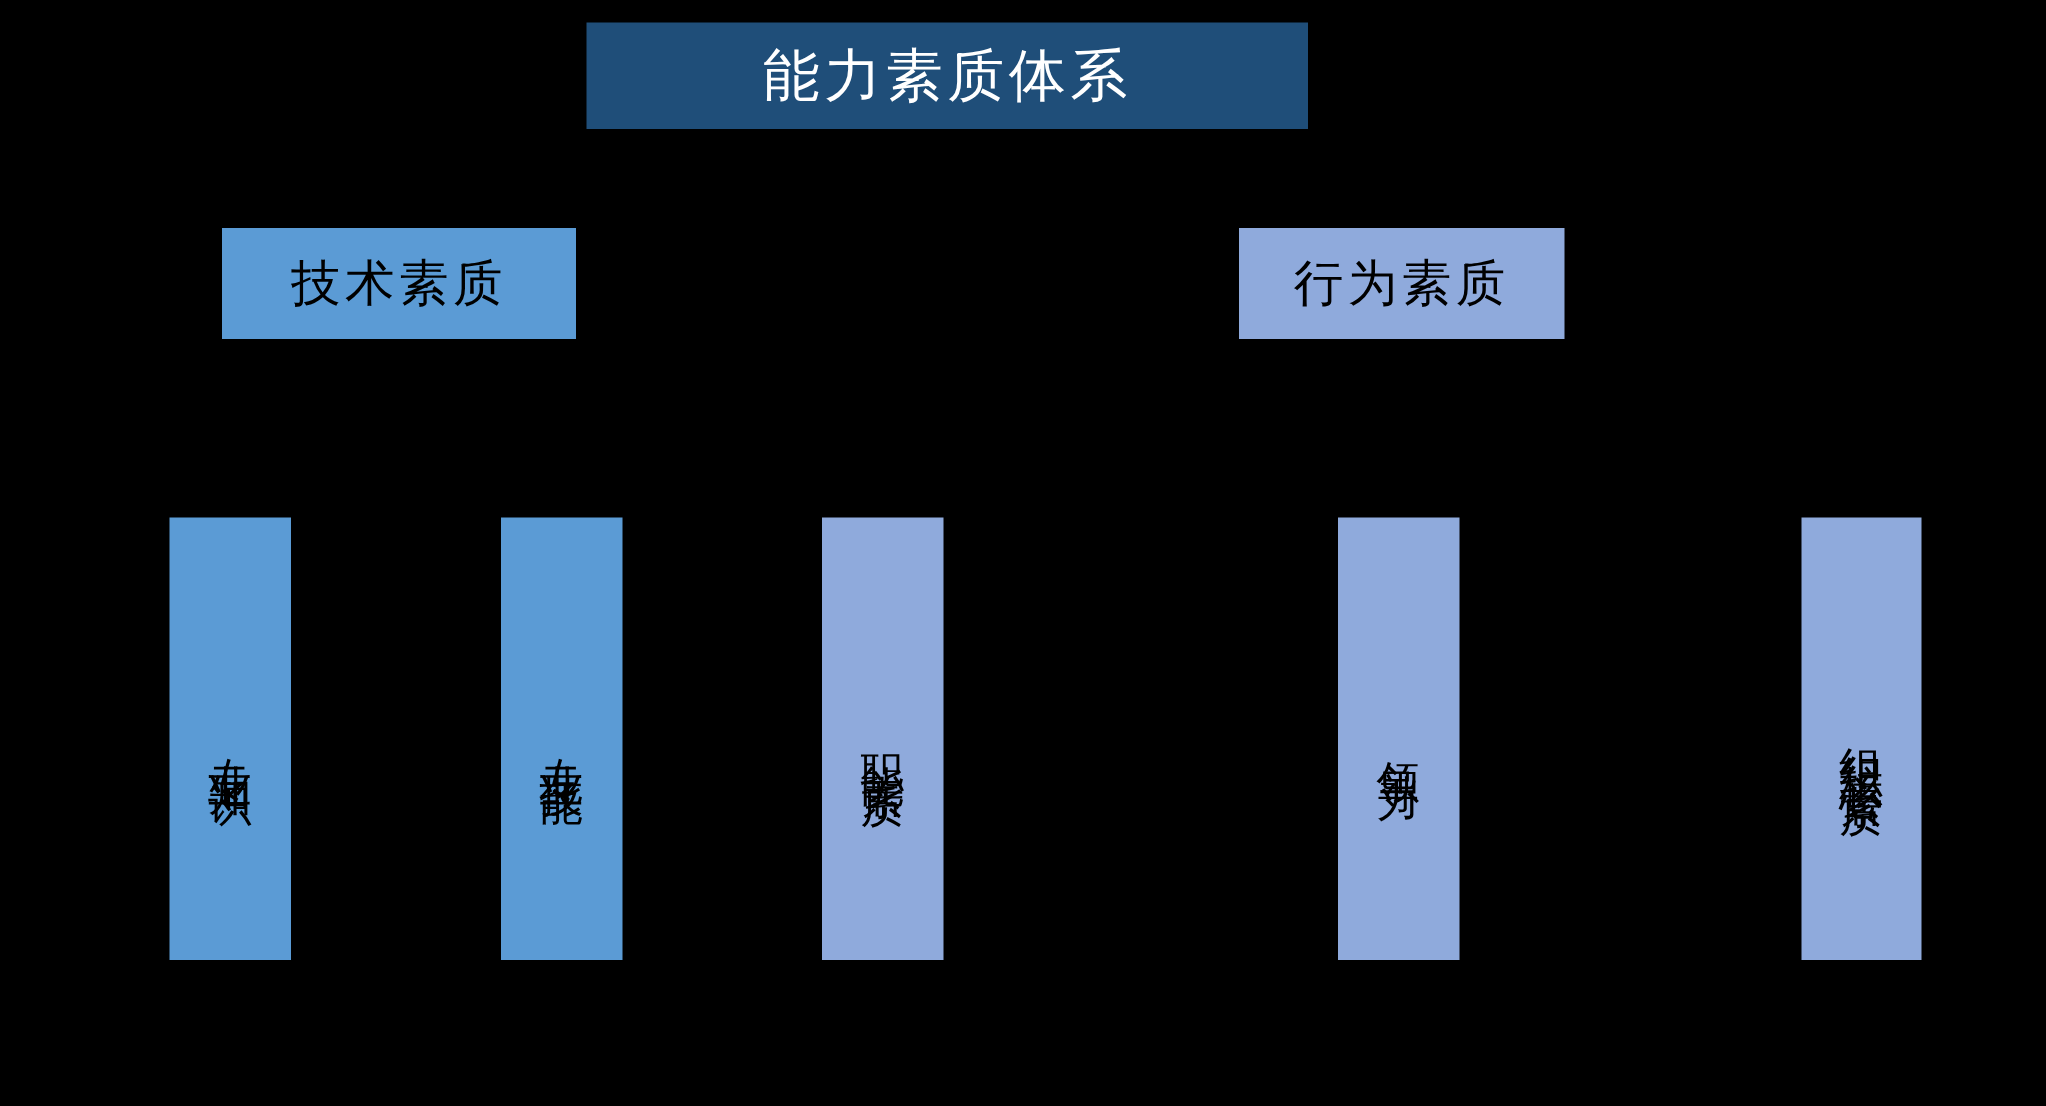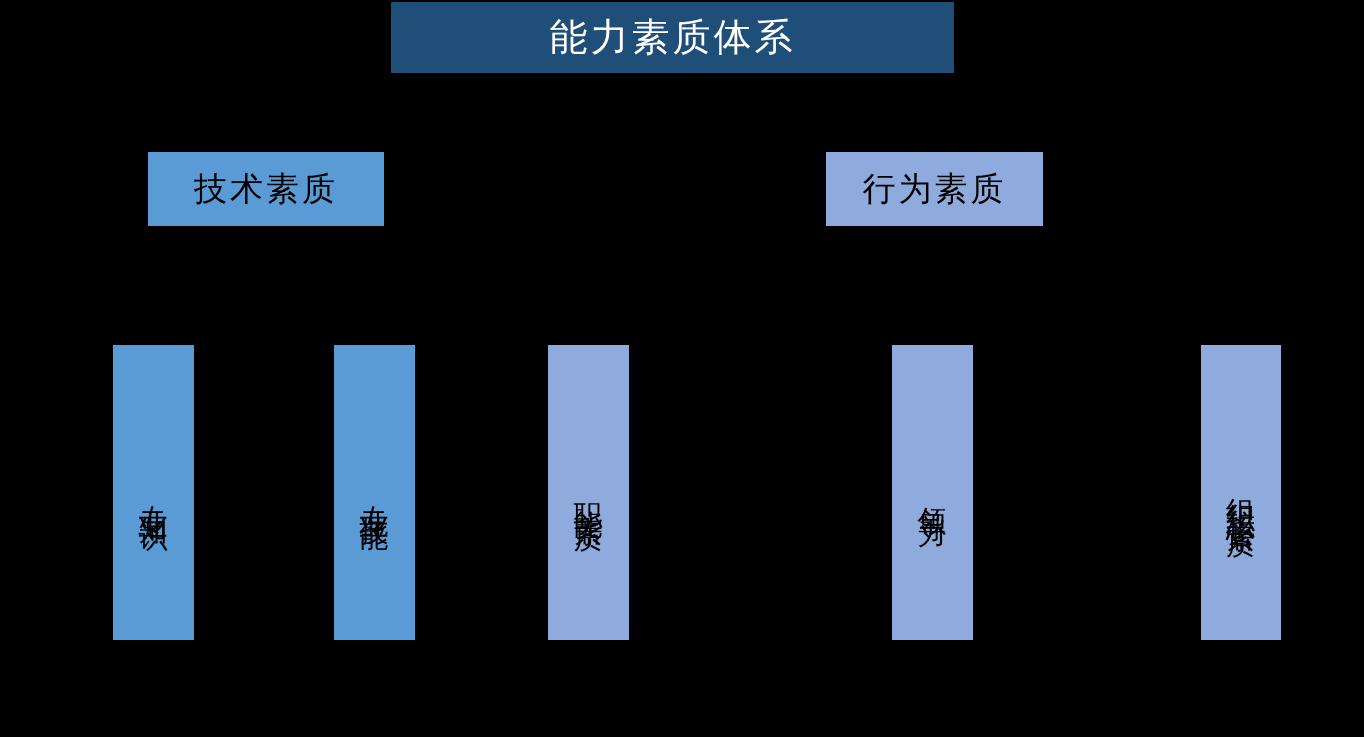--- a/index.html
+++ b/index.html
@@ -26,22 +26,22 @@
     display: flex;
     align-items: center;
     justify-content: center;
     text-align: center;
     line-height: 1.18;
     user-select: none;
   }
   
   .node.root {
     left: 391px;
-    top: 2px;
-    width: 563px;
+    top: 15px;
+    width: 481px;
     height: 71px;
     background: #1F4E79;
     color: #FFFFFF;
     font-size: 38px;
     letter-spacing: 3px;
   }
   
   .node.branch {
     height: 74px;
     color: #000000;

